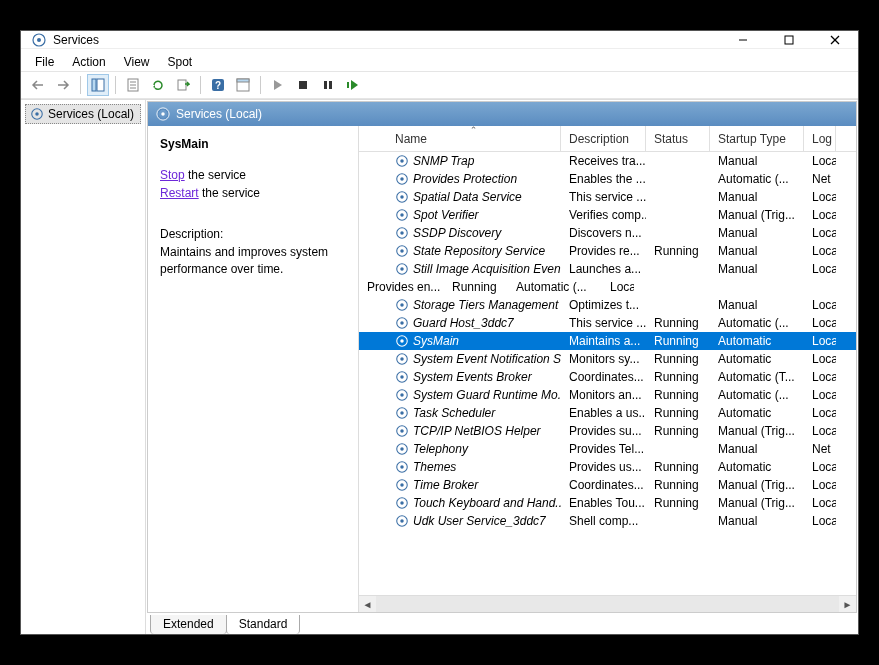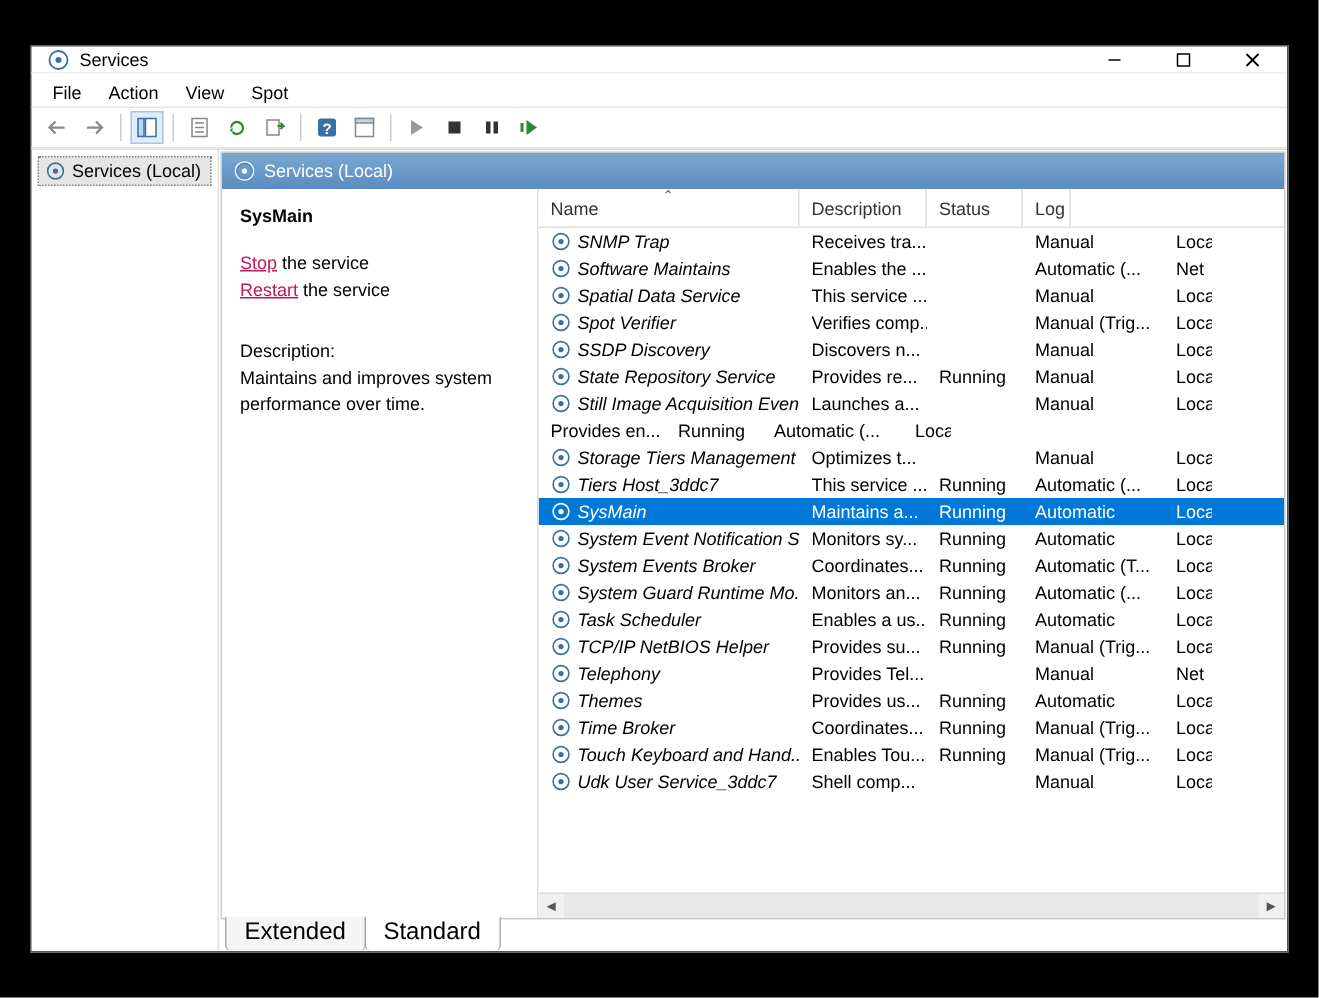--- a/index.html
+++ b/index.html
@@ -18,45 +18,45 @@
 .toolbar .sep { width: 1px; height: 18px; background: #ccc; margin: 0 3px; }
 .main-area { flex: 1; display: flex; border-top: 1px solid #ddd; overflow: hidden; }
 .tree-pane { width: 125px; border-right: 1px solid #ddd; padding: 4px; }
 .tree-item { display: flex; align-items: center; gap: 4px; padding: 2px 4px; background: #e5e5e5; border: 1px dotted #888; }
 .right-outer { flex: 1; display: flex; flex-direction: column; overflow: hidden; }
 .content-wrap { flex: 1; display: flex; flex-direction: column; border: 1px solid #ccc; margin: 1px 1px 0 1px; overflow: hidden; }
 .content-header { height: 24px; background: linear-gradient(#7ba7d1, #5a8cc0); color: #fff; display: flex; align-items: center; padding: 0 8px; gap: 6px; font-size: 12px; }
 .content-body { flex: 1; display: flex; overflow: hidden; }
 .detail-pane { width: 210px; padding: 10px 12px; line-height: 1.45; }
 .detail-pane .svc-name { font-weight: bold; margin-bottom: 14px; }
-.detail-pane a { color: #be185d; text-decoration: underline; cursor: pointer; }
+.detail-pane a { color: #6d28d9; text-decoration: underline; cursor: pointer; }
 .detail-pane .desc-label { margin-top: 24px; }
 .list-pane { flex: 1; display: flex; flex-direction: column; border-left: 1px solid #ddd; overflow: hidden; position: relative; }
 .list-header { height: 26px; display: flex; border-bottom: 1px solid #e0e0e0; background: #fff; padding-right: 17px; }
 .list-header .col { padding: 4px 8px; border-right: 1px solid #e0e0e0; display: flex; align-items: center; font-size: 12px; color: #333; white-space: nowrap; overflow: hidden; position: relative; }
 .list-header .sort-ind { position: absolute; top: -1px; left: 50%; transform: translateX(-50%); font-size: 9px; color: #666; }
-.col-name { width: 174px; }
+.col-name { width: 174px; margin-left: 28px; }
 .col-desc { width: 85px; }
 .col-status { width: 64px; }
 .col-startup { width: 94px; }
 .col-logon { width: 32px; }
 .list-rows { flex: 1; overflow-y: scroll; overflow-x: hidden; }
 .row { height: 18px; display: flex; align-items: center; cursor: pointer; }
 .row.selected { background: #0078d7; color: #fff; }
 .row .cell { padding: 0 8px; white-space: nowrap; overflow: hidden; text-overflow: ellipsis; font-size: 12px; display: flex; align-items: center; }
 .row .cell.col-name { display: flex; align-items: center; gap: 4px; font-style: italic; }
 .svc-icon { width: 14px; height: 14px; flex-shrink: 0; }
 .hscroll-area { height: 17px; background: #f0f0f0; display:flex; align-items:center; border-top:1px solid #ddd; }
 .hscroll-area .arrow-left, .hscroll-area .arrow-right { width:17px; height:17px; display:flex; align-items:center; justify-content:center; color:#555; font-size:10px;}
 .hscroll-area .track { flex:1; height:17px; background:#e8e8e8; }
 .list-rows::-webkit-scrollbar { width: 17px; }
 .list-rows::-webkit-scrollbar-track { background: #f0f0f0; }
 .list-rows::-webkit-scrollbar-thumb { background: #c0c0c0; border: 1px solid #a0a0a0; }
 .tabs { height: 22px; display: flex; align-items: flex-end; padding-left: 4px; margin-top:-1px; }
-.tab { padding: 2px 12px 3px; border: 1px solid #aaa; border-bottom: none; border-radius: 0 0 4px 4px; margin-right: -1px; background: #f5f5f5; font-size: 16px; cursor: pointer; border-top:none; }
+.tab { padding: 2px 12px 3px; border: 1px solid #aaa; border-bottom: none; border-radius: 0 0 4px 4px; margin-right: -1px; background: #f5f5f5; font-size: 12px; cursor: pointer; border-top:none; }
 .tab.active { background: #fff; }
 svg.gear-icon circle.outer { fill: none; stroke: #3a6ea5; stroke-width: 1.2; }
 svg.gear-icon circle.inner { fill: #3a6ea5; }
 </style>
 </head>
 <body>
 
 <div class="window">
 
   <div class="titlebar">
@@ -201,20 +201,21 @@
           </div>
 
           <div class="list-pane">
             <div class="list-header">
               <div class="col col-name">
                   <span>Name</span>
                   <span class="sort-ind">⌃</span>
                 </div>
               <div class="col col-desc">Description</div>
               <div class="col col-status">Status</div>
+              <div class="col col-startup">Startup Type</div>
               <div class="col col-logon">Log</div>
             </div>
             <div class="list-rows" id="list-rows">
                 <div class="row">
                   <div class="cell col-name">
                     <svg class="svc-icon" viewBox="0 0 16 16">
                       <circle cx="8" cy="8" r="6" fill="none" stroke="#3a6ea5" stroke-width="1.2"></circle>
                       <circle cx="8" cy="8" r="2" fill="#3a6ea5"></circle>
                     </svg>
                     <span>SNMP Trap</span>
@@ -223,21 +224,21 @@
                   <div class="cell col-status"></div>
                   <div class="cell col-startup">Manual</div>
                   <div class="cell col-logon">Loca</div>
                 </div>
                 <div class="row">
                   <div class="cell col-name">
                     <svg class="svc-icon" viewBox="0 0 16 16">
                       <circle cx="8" cy="8" r="6" fill="none" stroke="#3a6ea5" stroke-width="1.2"></circle>
                       <circle cx="8" cy="8" r="2" fill="#3a6ea5"></circle>
                     </svg>
-                    <span>Software Maintains</span>
+                    <span>Provides Protection</span>
                   </div>
                   <div class="cell col-desc">Enables the ...</div>
                   <div class="cell col-status"></div>
                   <div class="cell col-startup">Automatic (...</div>
                   <div class="cell col-logon">Net</div>
                 </div>
                 <div class="row">
                   <div class="cell col-name">
                     <svg class="svc-icon" viewBox="0 0 16 16">
                       <circle cx="8" cy="8" r="6" fill="none" stroke="#3a6ea5" stroke-width="1.2"></circle>
@@ -320,21 +321,21 @@
                   <div class="cell col-status"></div>
                   <div class="cell col-startup">Manual</div>
                   <div class="cell col-logon">Loca</div>
                 </div>
                 <div class="row">
                   <div class="cell col-name">
                     <svg class="svc-icon" viewBox="0 0 16 16">
                       <circle cx="8" cy="8" r="6" fill="none" stroke="#3a6ea5" stroke-width="1.2"></circle>
                       <circle cx="8" cy="8" r="2" fill="#3a6ea5"></circle>
                     </svg>
-                    <span>Tiers Host_3ddc7</span>
+                    <span>Guard Host_3ddc7</span>
                   </div>
                   <div class="cell col-desc">This service ...</div>
                   <div class="cell col-status">Running</div>
                   <div class="cell col-startup">Automatic (...</div>
                   <div class="cell col-logon">Loca</div>
                 </div>
                 <div class="row selected">
                   <div class="cell col-name">
                     <svg class="svc-icon" viewBox="0 0 16 16">
                       <circle cx="8" cy="8" r="6" fill="none" stroke="#fff" stroke-width="1.2"></circle>

